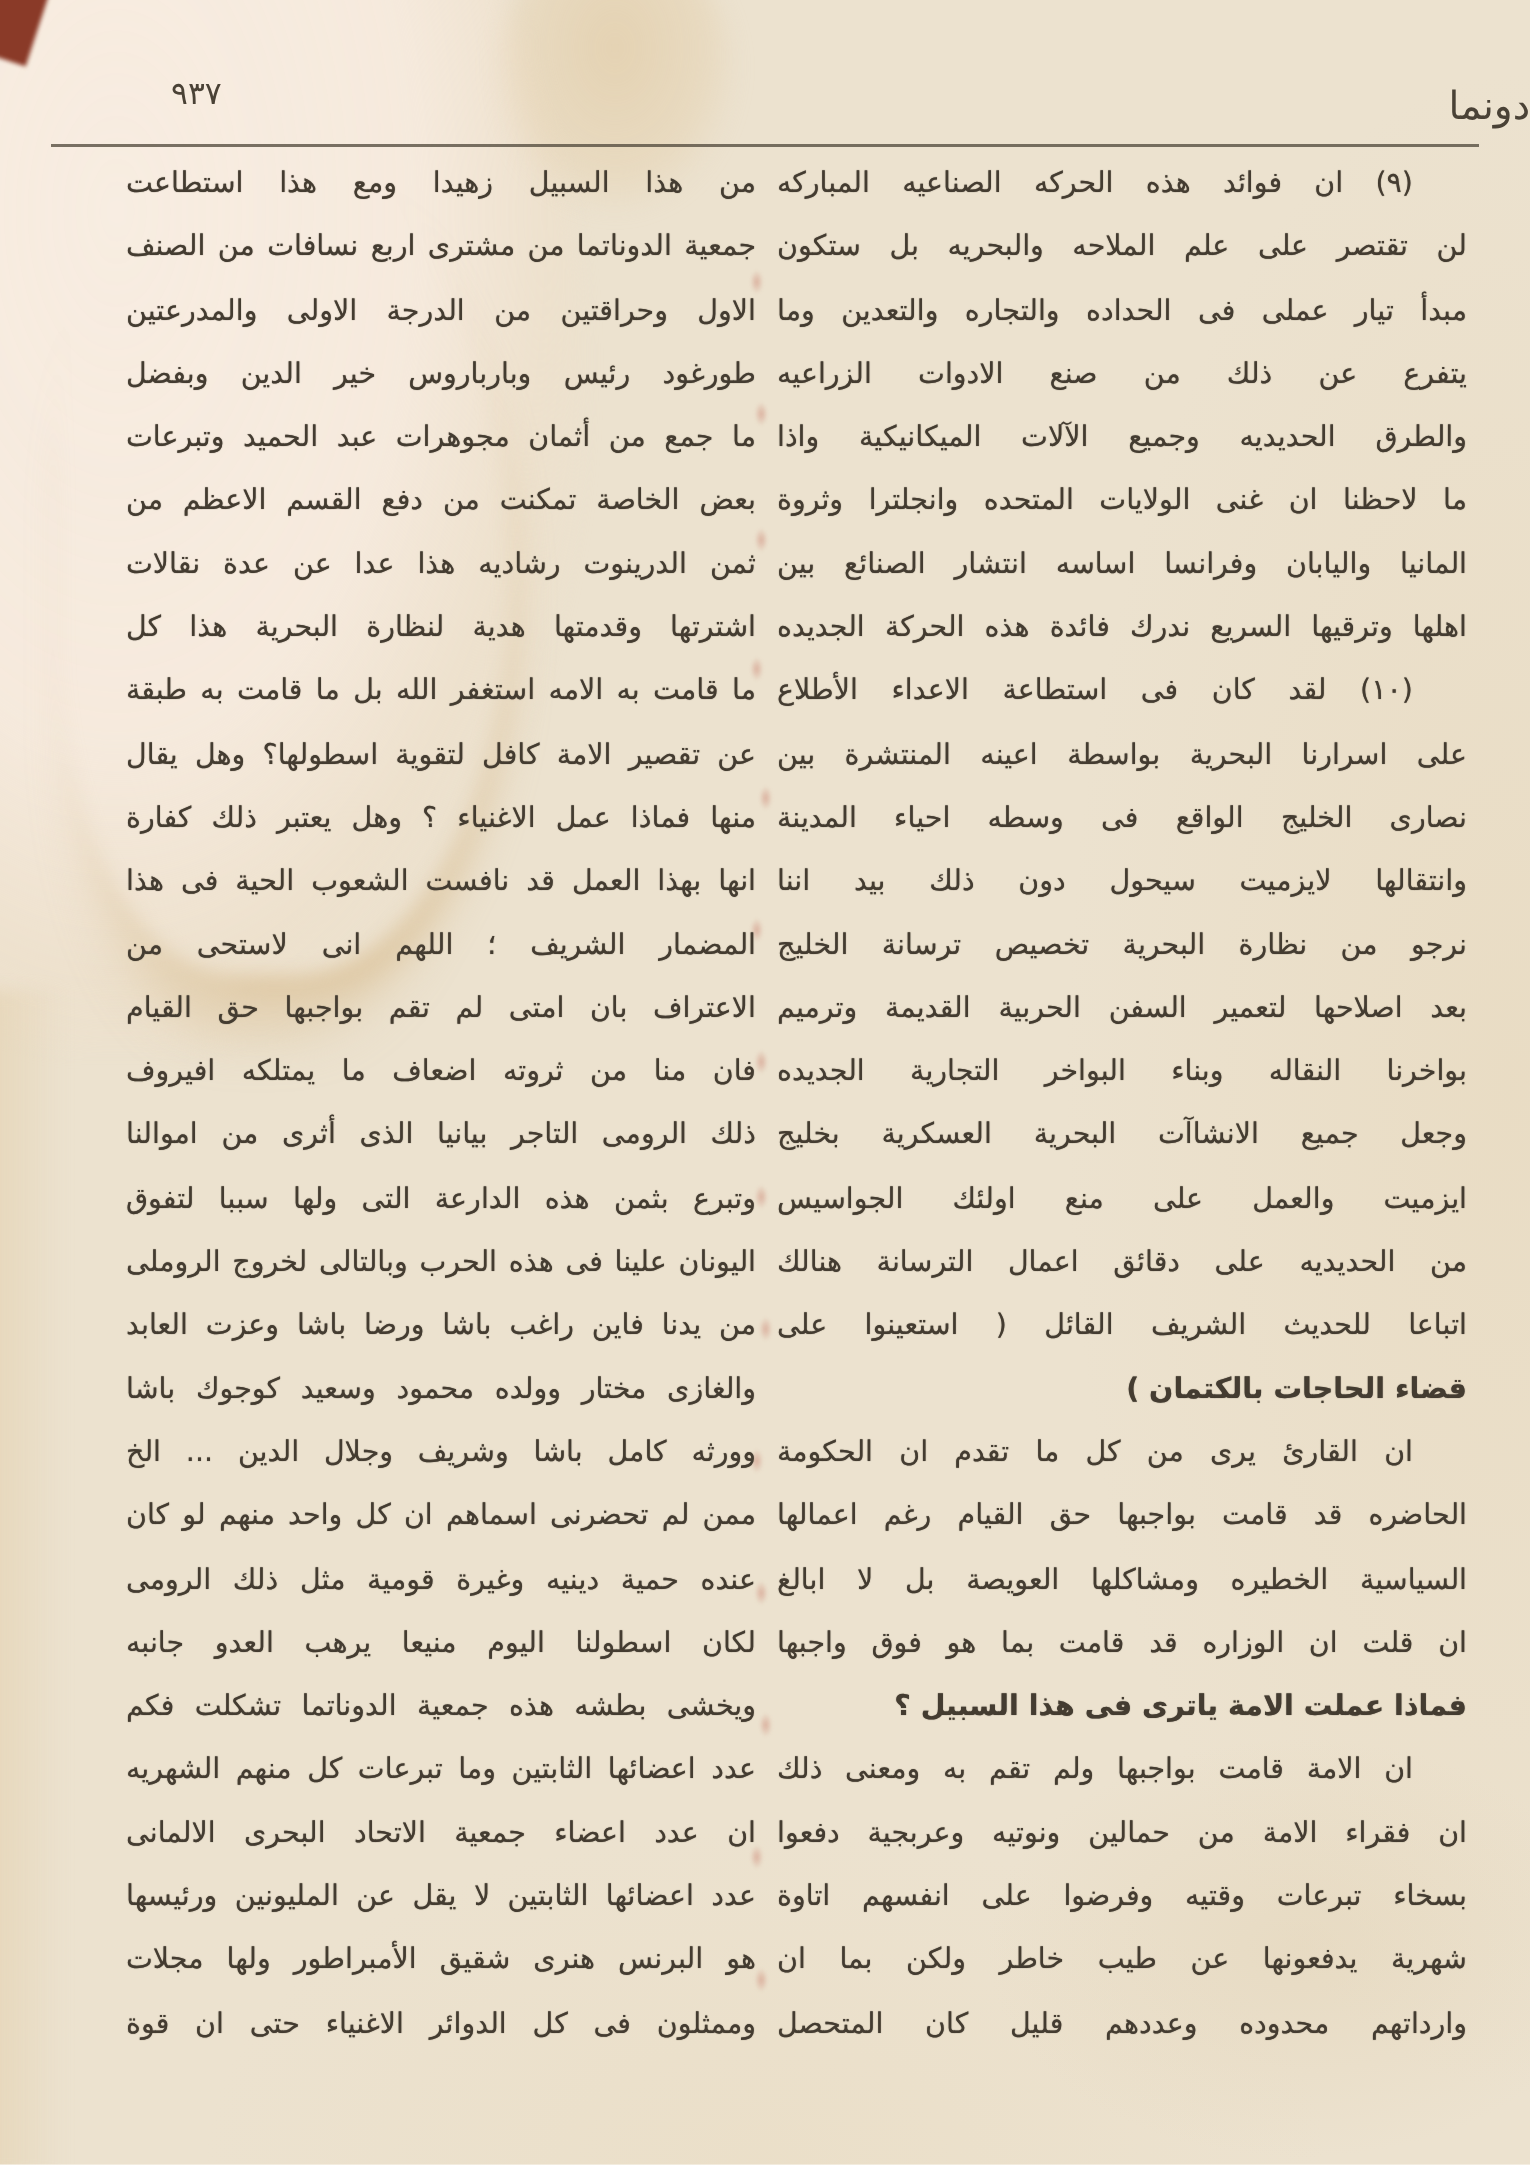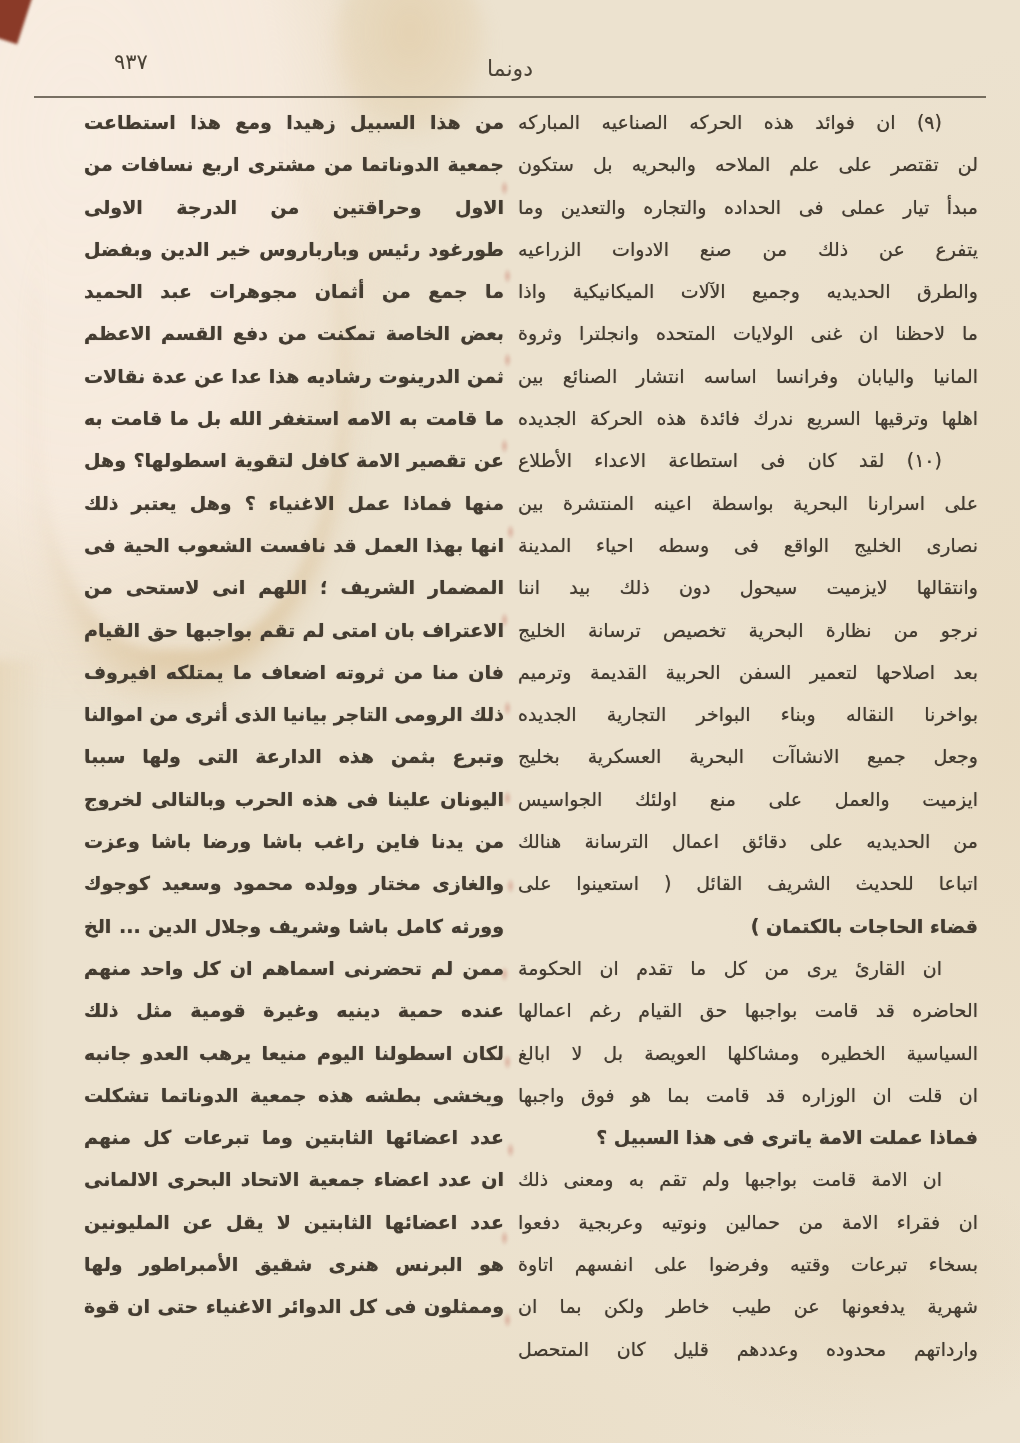--- a/index.html
+++ b/index.html
@@ -68,22 +68,21 @@
     left: 94px; top: 50px;
     font-size: 21px;
     color: #4a4236;
     letter-spacing: 2px;
     direction: ltr;
     margin-left: 20px;
   }
   .running-title {
     position: absolute;
     left: 0; right: 0; top: 56px;
-    text-align: center;
-    font-size: 22px;
+    font-size: 26px;
     color: #4a4236;
   }
   .rule {
     position: absolute;
     top: 96px;
     right: 34px;
     left: 34px;
     border-top: 2px solid rgba(78,70,56,0.75);
     filter: blur(0.4px);
   }
@@ -91,21 +90,21 @@
   .columns {
     position: absolute;
     top: 101px;
     left: 0; right: 0;
     display: flex;
     padding: 0 42px 0 84px;
     gap: 14px;
   }
   .col { direction: rtl; }
   .col-first { width: 460px; }
-  .col-second { flex: 1; font-weight: bold; }
+  .col-second { flex: 1; }
   .line {
     height: 42.3px;
     line-height: 42.3px;
     font-size: 19px;
     color: #443c31;
     text-shadow: 0 0 0.7px rgba(68,60,49,0.8);
     text-align: justify;
     text-align-last: justify;
     overflow: hidden;
     white-space: normal;
@@ -180,20 +179,21 @@
         <div class="line">وارداتهم محدوده وعددهم قليل كان المتحصل</div>
       </div>
     <div class="col col-second" id="col-second">
         <div class="line">من هذا السبيل زهيدا ومع هذا استطاعت</div>
         <div class="line">جمعية الدوناتما من مشترى اربع نسافات من الصنف</div>
         <div class="line">الاول وحراقتين من الدرجة الاولى والمدرعتين</div>
         <div class="line">طورغود رئيس وبارباروس خير الدين وبفضل</div>
         <div class="line">ما جمع من أثمان مجوهرات عبد الحميد وتبرعات</div>
         <div class="line">بعض الخاصة تمكنت من دفع القسم الاعظم من اقساط</div>
         <div class="line">ثمن الدرينوت رشاديه هذا عدا عن عدة نقالات</div>
+        <div class="line">اشترتها وقدمتها هدية لنظارة البحرية هذا كل</div>
         <div class="line">ما قامت به الامه استغفر الله بل ما قامت به طبقة الفقراء</div>
         <div class="line">عن تقصير الامة كافل لتقوية اسطولها؟ وهل يقال</div>
         <div class="line">منها فماذا عمل الاغنياء ؟ وهل يعتبر ذلك كفارة</div>
         <div class="line">انها بهذا العمل قد نافست الشعوب الحية فى هذا</div>
         <div class="line">المضمار الشريف ؛ اللهم انى لاستحى من</div>
         <div class="line">الاعتراف بان امتى لم تقم بواجبها حق القيام</div>
         <div class="line">فان منا من ثروته اضعاف ما يمتلكه افيروف</div>
         <div class="line">ذلك الرومى التاجر بيانيا الذى أثرى من اموالنا</div>
         <div class="line">وتبرع بثمن هذه الدارعة التى ولها سببا لتفوق</div>
         <div class="line">اليونان علينا فى هذه الحرب وبالتالى لخروج الروملى</div>

